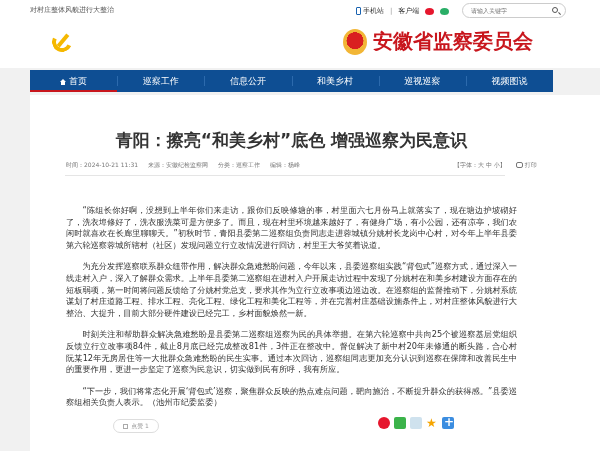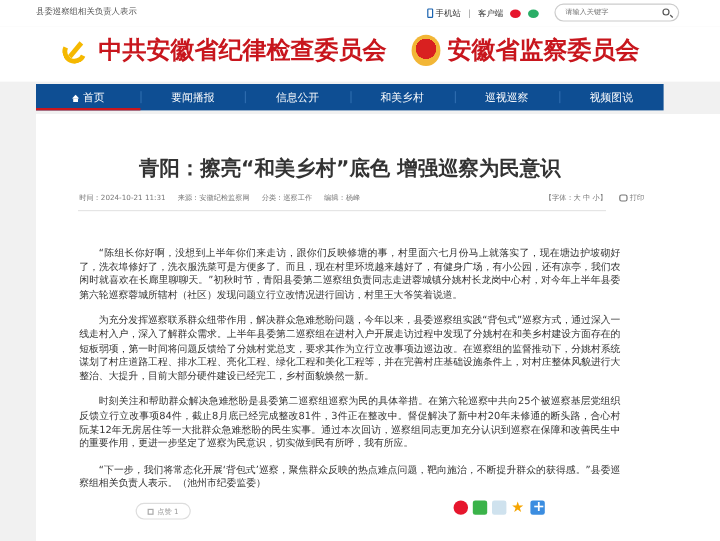--- a/index.html
+++ b/index.html
@@ -46,55 +46,54 @@
 .share-qq{background:#cfe2ee;}
 .share-star{background:transparent;position:relative;}
 .share-star:before{content:"★";color:#f6a500;font-size:12px;line-height:12px;position:absolute;left:0;top:0;}
 .share-more{background:#3b8de0;position:relative;}
 .share-more:before{content:"+";color:#fff;font-size:12px;font-weight:bold;position:absolute;left:2px;top:-1px;line-height:12px;}
 </style>
 </head>
 <body>
 
 <div class="topbar">
-  <span class="welcome">县委巡察组相关负责人表示</span>
+  <span class="welcome">对村庄整体风貌进行大整治</span>
   <div class="toplinks">
     <span><span class="phone-icon"></span><span>手机站</span></span>
     <span class="sep">|</span>
     <span>客户端</span>
     <span class="weibo-icon"></span>
     <span class="wechat-icon"></span>
   </div>
   <div class="search">
     <input type="text" placeholder="请输入关键字" style="">
     <span class="search-icon"></span>
   </div>
 </div>
 
 <div class="header">
   <div class="logo-left">
     <div class="party-emblem">
         <div class="hammer"></div>
         <div class="handle"></div>
       </div>
-    <span class="logo-title">中共安徽省纪律检查委员会</span>
   </div>
   <div class="logo-right">
     <div class="nat-emblem"></div>
     <span class="logo-title">安徽省监察委员会</span>
   </div>
 </div>
 
 <div class="navbar">
   <div class="nav-item active">
       <span class="home-icon"></span>
       <span>首页</span>
     </div>
   <div class="nav-item">
-      <span>要闻播报</span>
+      <span>巡察工作</span>
     </div>
   <div class="nav-item">
       <span>信息公开</span>
     </div>
   <div class="nav-item">
       <span>和美乡村</span>
     </div>
   <div class="nav-item">
       <span>巡视巡察</span>
     </div>

